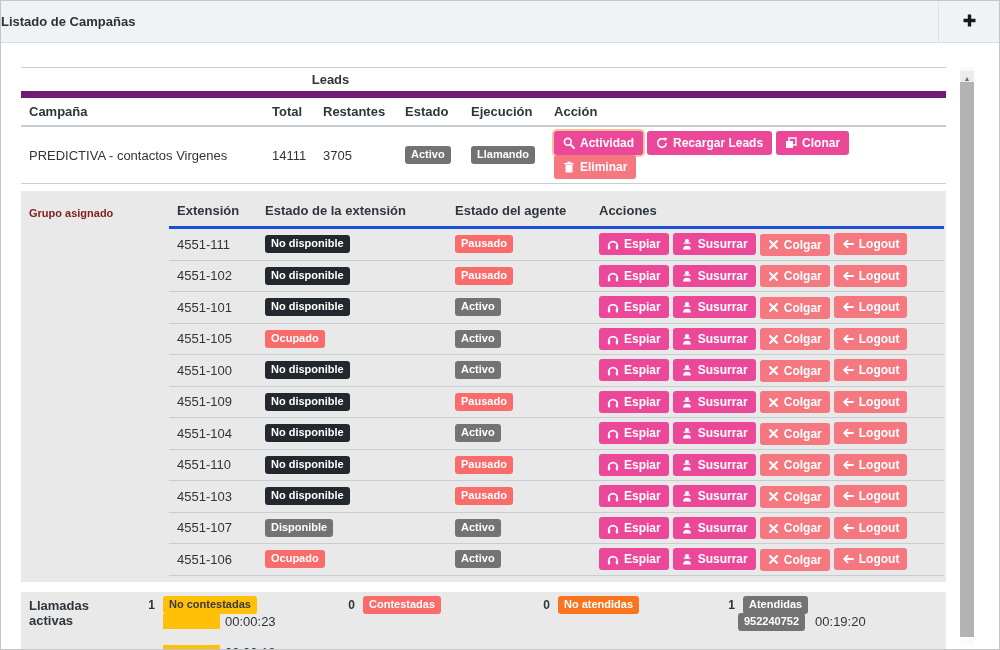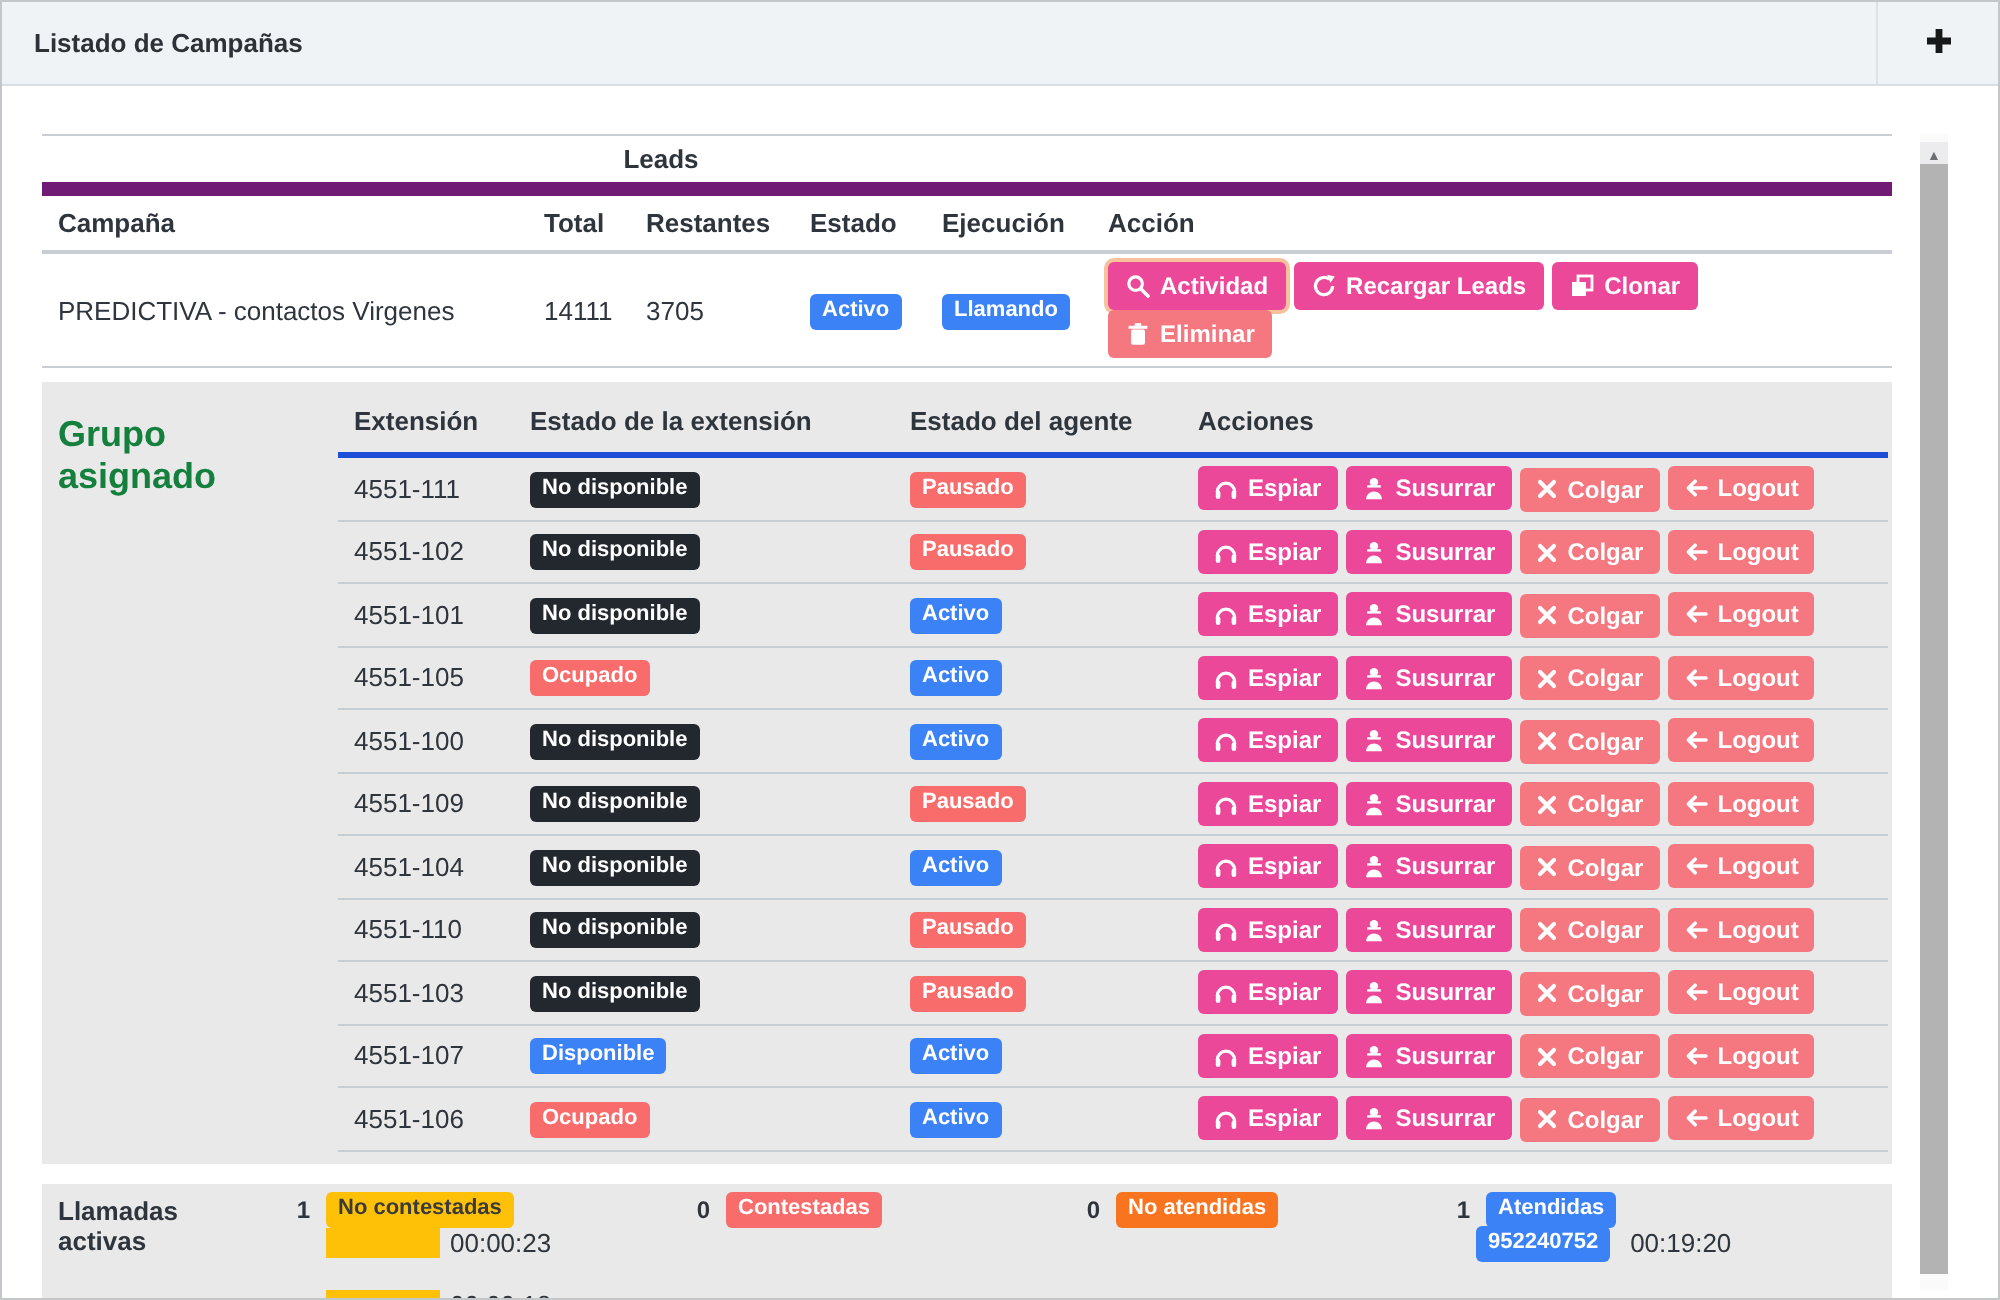--- a/index.html
+++ b/index.html
@@ -1,56 +1,56 @@
 <!DOCTYPE html>
 <html><head>
 <meta charset="utf-8">
 <style>
   * { margin:0; padding:0; box-sizing:border-box; }
   body { background:#fff; font-family:"Liberation Sans","DejaVu Sans",sans-serif; }
   .window { position:relative; width:1000px; height:650px; border:1px solid #c4c7ca; background:#fff; overflow:hidden; }
 
   
-  .titlebar { height:42px; background:#f0f3f6; border-bottom:1px solid #d8dee3; display:flex; align-items:center; justify-content:space-between; padding-left:16px; }
+  .titlebar { height:42px; background:#f0f3f6; border-bottom:1px solid #d8dee3; display:flex; align-items:center; justify-content:space-between; }
   .title { font-size:13px; font-weight:bold; color:#2c3237; }
   .titlebar-right { display:flex; align-items:stretch; height:100%; }
   .vsep { width:1px; background:#dde2e7; }
   .add-btn { width:60px; height:100%; border:none; background:transparent; cursor:pointer; display:flex; align-items:center; justify-content:center; }
 
   
   .body { position:absolute; top:42px; left:0; right:0; bottom:0; background:#fff; }
   .content { width:925px; margin:24px 0 0 20px; }
 
   
   .campaign-table { width:100%; border-collapse:collapse; font-size:13px; color:#2e353c; table-layout:fixed; }
   .campaign-table th { text-align:left; font-weight:bold; padding:6px 8px; }
   .campaign-table .leads-row th { border-top:1px solid #c8ced3; border-bottom:7px solid #701a75; padding:4px 8px; }
   .campaign-table .leads-row th.leads-label { text-align:center; }
   .campaign-table .cols-row th { border-bottom:2px solid #c8ced3; }
   .campaign-table tbody td { padding:4px 8px; border-bottom:1px solid #c8ced3; height:31px; vertical-align:middle; }
 
   
   .badge { display:inline-block; font-size:11px; font-weight:bold; color:#fff; padding:3px 6px 4px; border-radius:3px; line-height:1; white-space:nowrap; }
-  .badge-success { background:#3b82f6; }
+  .badge-success { background:#737373; }
   .badge-danger  { background:#f86c6b; }
   .badge-dark    { background:#23282e; }
   .badge-warning { background:#ffc107; color:#3a3a3a; }
   .badge-orange  { background:#f8741e; }
 
   
   .btn { display:inline-flex; align-items:center; gap:5px; border:none; border-radius:3px; color:#fff; font-size:12px; font-weight:bold; padding:4px 9px; height:24px; cursor:pointer; font-family:inherit; margin-right:4px; white-space:nowrap; }
   .btn-orange { background:#ec4899; }
   .btn-pink   { background:#f5777f; }
   .btn-focused { box-shadow:0 0 0 2px rgba(238,117,35,.45); }
   .btn .ic { display:inline-flex; align-items:center; }
   .btn-sm { height:22px; padding:3px 8px; }
 
   
   .group-section { margin-top:7px; background:#e9e9e9; display:flex; padding:4px 0 6px; }
-  .section-label { width:148px; padding:12px 8px 0; font-weight:bold; font-size:18px; color:#15803d; flex:none; }
+  .section-label { width:148px; padding:12px 8px 0; font-weight:bold; font-size:11px; color:#7f1d1d; flex:none; }
   .ext-table { flex:1; border-collapse:collapse; font-size:13px; color:#2e353c; table-layout:fixed; margin-right:2px; }
   .ext-table th { text-align:left; font-weight:bold; padding:8px; border-bottom:3px solid #1d4ed8; }
   .ext-table td { padding:4px 8px; border-bottom:1px solid #c6cdd3; height:30px; vertical-align:middle; }
 
   
   .calls-section { margin-top:10px; background:#e9e9e9; display:flex; padding:6px 0 0; height:112px; }
   .calls-label { width:120px; padding:0 8px; font-weight:bold; font-size:13px; color:#2e353c; flex:none; }
   .calls-cols { flex:1; display:flex; }
   .call-col { flex:none; }
   .call-col-0 { width:200px; } .call-col-1 { width:195px; } .call-col-2 { width:185px; } .call-col-3 { width:225px; }

